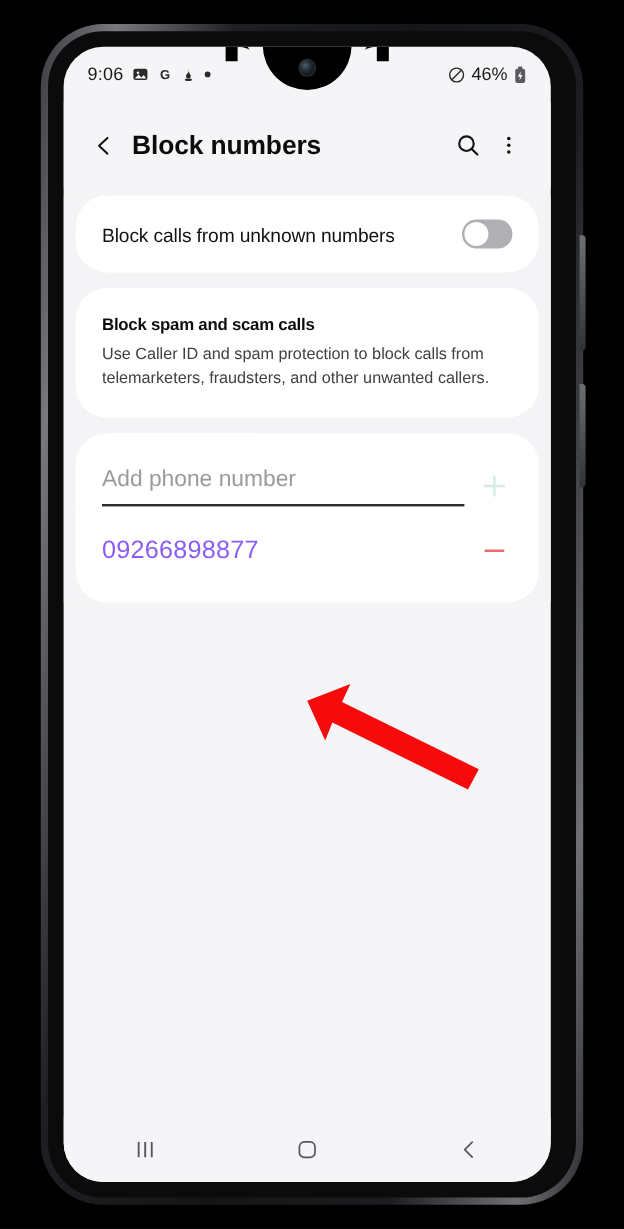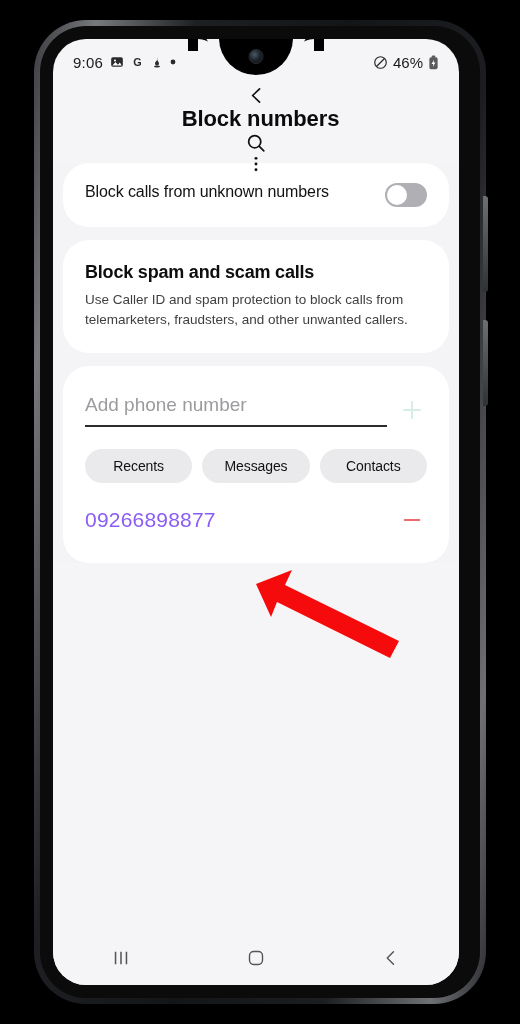--- a/index.html
+++ b/index.html
@@ -75,49 +75,49 @@
   #status-right{
     position:absolute; right:20px; top:0; height:46px;
     display:flex; align-items:center; gap:5px;text-align:right;
   }
   #battery-percent{ font-size:15px; }
   .sicon{ display:inline-flex; align-items:center; }
 
   
   #app-bar{
     height:72px; display:flex; align-items:center;
-    padding:0 18px; background:#f5f5f7;flex-direction:column;
+    padding:0 18px; background:#f5f5f7;
   }
   #back-button{ width:30px; height:30px; display:flex; align-items:center; justify-content:center; cursor:pointer; }
   #page-title{
     font-size:22px; font-weight:700; color:#0b0b0c;
     margin-left:9px; letter-spacing:-.1px; flex:1;
   }
   .appbar-action{ width:34px; height:34px; display:flex; align-items:center; justify-content:center; cursor:pointer; }
 
   
   #content{ background:#f4f4f6; }
   .card{ background:#fff; border-radius:26px; margin:0 10px; }
 
   #unknown-toggle-card{
-    display:flex; align-items:flex-start; justify-content:space-between;
+    display:flex; align-items:flex-end; justify-content:space-between;
     padding:20px 22px; margin-top:6px;
   }
   #unknown-toggle-label{ font-size:16px; color:#121212; letter-spacing:-.1px; }
   #unknown-toggle-switch{
     width:42px; height:24px; border-radius:12px; background:#b0b0b4;
     position:relative; flex:none; cursor:pointer;
   }
   #unknown-toggle-switch::after{
     content:""; position:absolute; left:2px; top:2px;
     width:20px; height:20px; border-radius:50%; background:#fff;
   }
 
   #spam-card{ margin-top:13px; padding:22px 22px 24px; }
-  #spam-title{ font-size:18px; font-weight:700; color:#0e0e0e; letter-spacing:-.2px; }
+  #spam-title{ font-size:14px; font-weight:700; color:#0e0e0e; letter-spacing:-.2px; }
   #spam-description{ font-size:13.5px; line-height:1.45; color:#404040; margin-top:7px; }
 
   #add-number-card{ margin-top:13px; border-radius:26px 26px 0 0; padding:28px 22px 0; }
   #add-number-row{ display:flex; align-items:flex-end; gap:10px; }
   #add-number-field{ flex:1; border-bottom:2px solid #2c2c2e; padding-bottom:9px; }
   #add-number-input{
     width:100%; border:0; outline:0; background:transparent;
     font-family:"Liberation Sans", sans-serif;
     font-size:19px; color:#111;
   }
@@ -254,25 +254,20 @@
           <div id="add-number-field">
             <input id="add-number-input" type="text" placeholder="Add phone number" style="">
           </div>
           <div id="add-number-button">
             <svg width="24" height="24" viewBox="0 0 24 24">
                 <line x1="12" y1="4" x2="12" y2="20" stroke="#d6ece4" stroke-width="2" stroke-linecap="round"></line>
                 <line x1="4" y1="12" x2="20" y2="12" stroke="#d6ece4" stroke-width="2" stroke-linecap="round"></line>
               </svg>
           </div>
         </div>
-        <div id="source-chips">
-          <div class="chip">Recents</div>
-          <div class="chip">Messages</div>
-          <div class="chip">Contacts</div>
-        </div>
       </div>
 
       <div id="blocked-list">
         <div class="blocked-row">
           <span class="blocked-number">09266898877</span>
           <span class="remove-button">
             <svg width="22" height="22" viewBox="0 0 24 24">
                 <line x1="4" y1="12" x2="20" y2="12" stroke="#ef6b6b" stroke-width="2.2" stroke-linecap="round"></line>
               </svg>
           </span>

